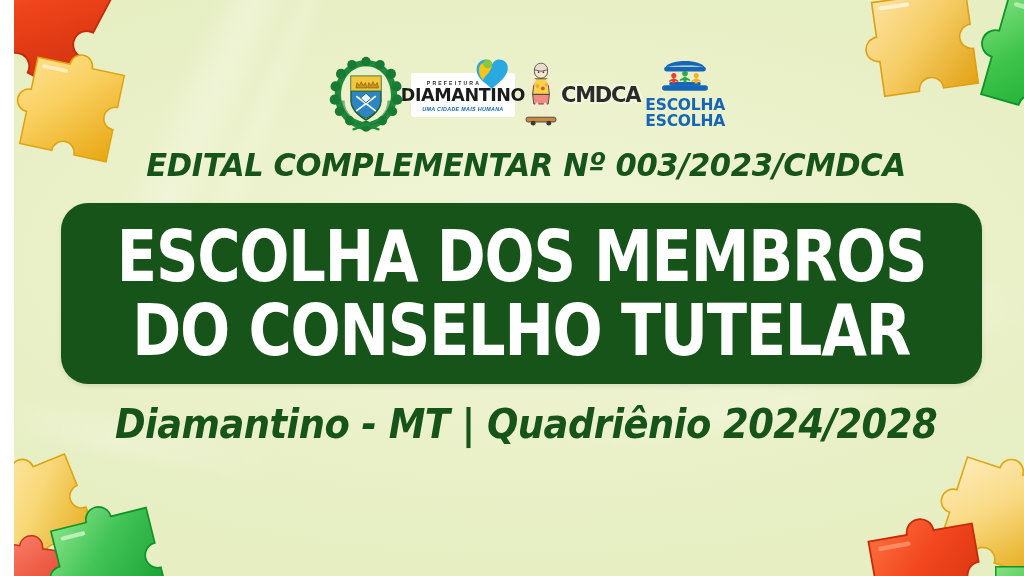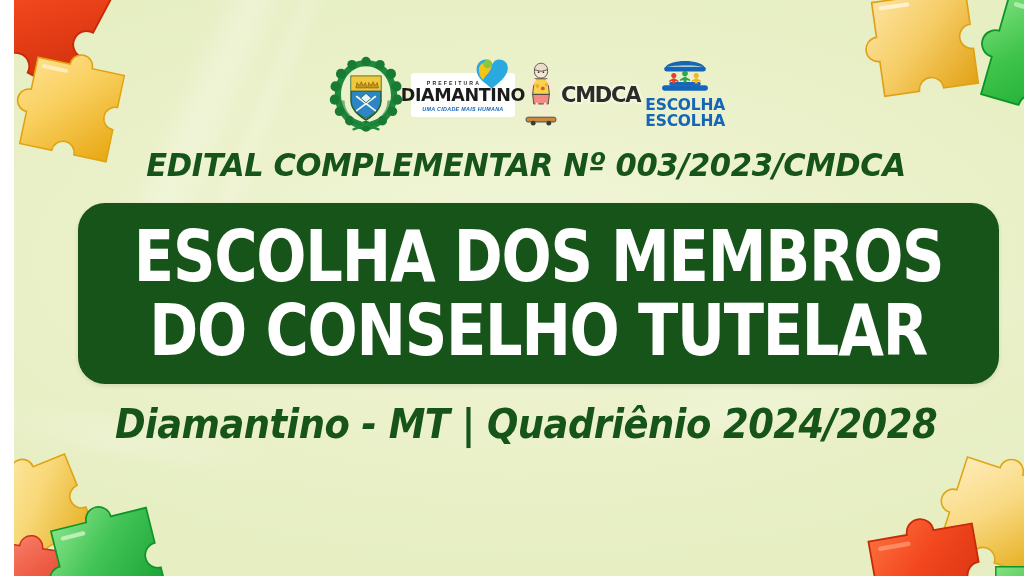--- a/index.html
+++ b/index.html
@@ -113,21 +113,21 @@
     font-size:32.5px;
     font-weight:900;
     font-style:italic;
     color:#16541A;
     letter-spacing:-0.4px;
     transform:scaleX(0.94);
   }
 
   .title-box {
     position:absolute;
-    left:64px; top:203px;
+    left:47px; top:203px;
     width:921px; height:181px;
     background:#16541A;
     border-radius:27px;
     display:flex;
     flex-direction:column;
     align-items:center;
     justify-content:center;
     box-shadow:0 2px 5px rgba(0,0,0,.10);
   }
   .title-line {

